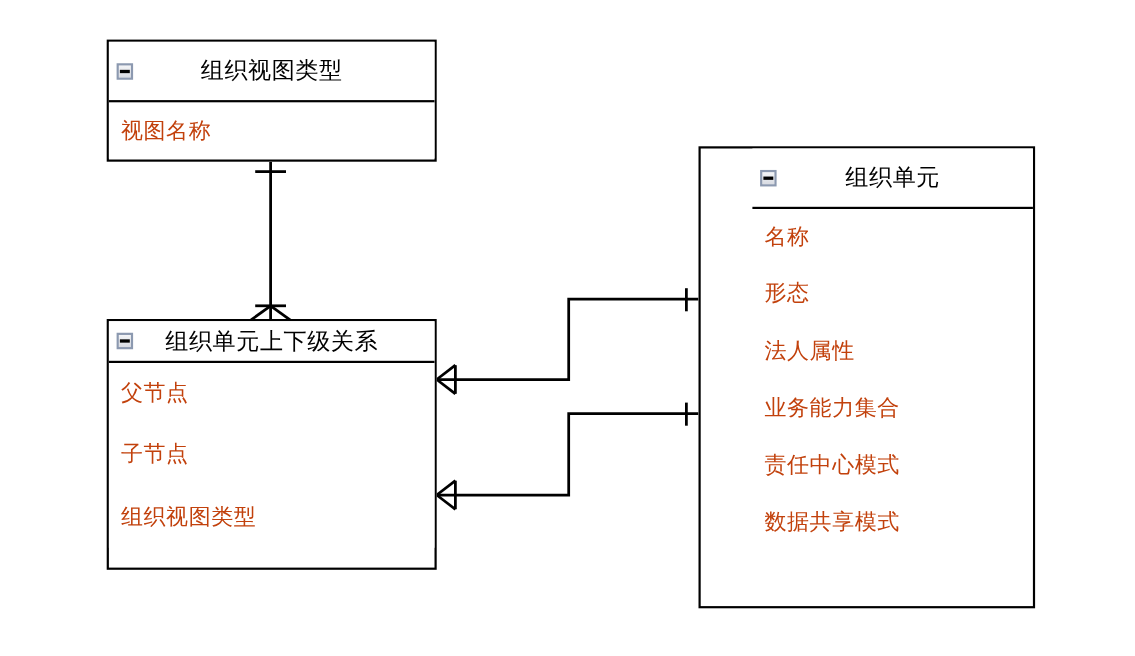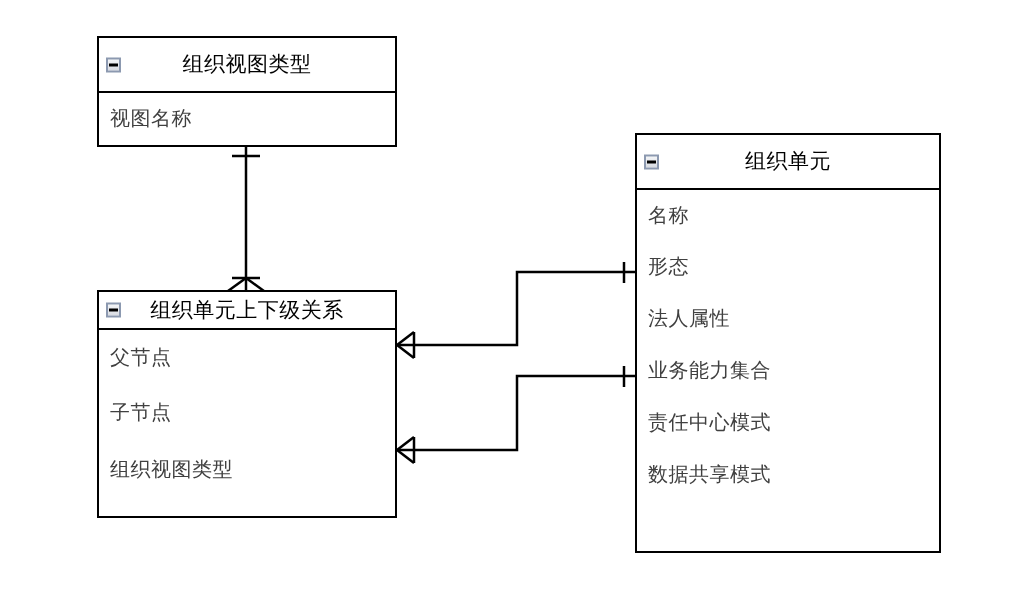--- a/index.html
+++ b/index.html
@@ -67,21 +67,21 @@
   .attr-list {
     box-sizing: border-box;
     background: #ffffff;
     padding: 0;
   }
   .attr-row {
     display: flex;
     align-items: center;
     box-sizing: border-box;
     padding-left: 11px;
-    color: #404040;
+    color: #c2410c;
     font-size: 20px;
     letter-spacing: 0.5px;
     white-space: nowrap;
   }
   #links {
     position: absolute;
     left: 0;
     top: 0;
     width: 1032px;
     height: 596px;
@@ -148,21 +148,21 @@
       <span class="collapse-icon"></span>
       <span class="entity-title">组织单元上下级关系</span>
     </div>
     <div class="attr-list">
       <div class="attr-row" style="height:54px;">父节点</div>
       <div class="attr-row" style="height:57px;">子节点</div>
       <div class="attr-row" style="height:57px;">组织视图类型</div>
     </div>
   </div>
 
-  <div class="entity" style="left:635px; top:133px; width:306px; height:420px;">
+  <div class="entity" style="left:635px; top:133px; width:306px; height:420px;padding-left:47px;">
     <div class="entity-header" style="height:55px;">
       <span class="collapse-icon"></span>
       <span class="entity-title">组织单元</span>
     </div>
     <div class="attr-list">
       <div class="attr-row" style="height:50px;">名称</div>
       <div class="attr-row" style="height:52px;">形态</div>
       <div class="attr-row" style="height:52px;">法人属性</div>
       <div class="attr-row" style="height:52px;">业务能力集合</div>
       <div class="attr-row" style="height:52px;">责任中心模式</div>

